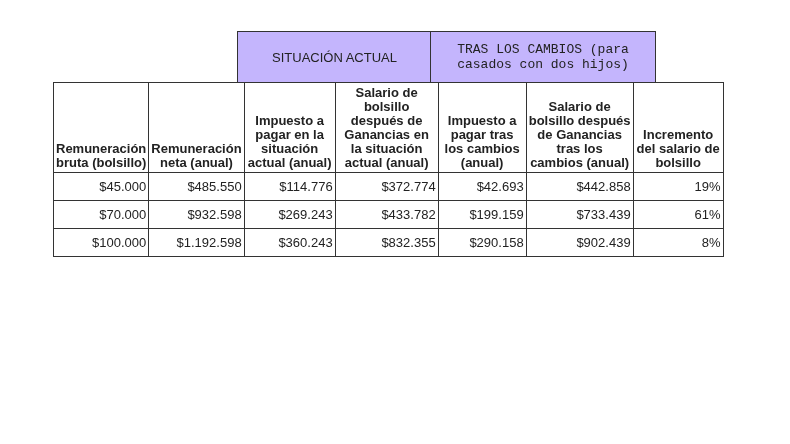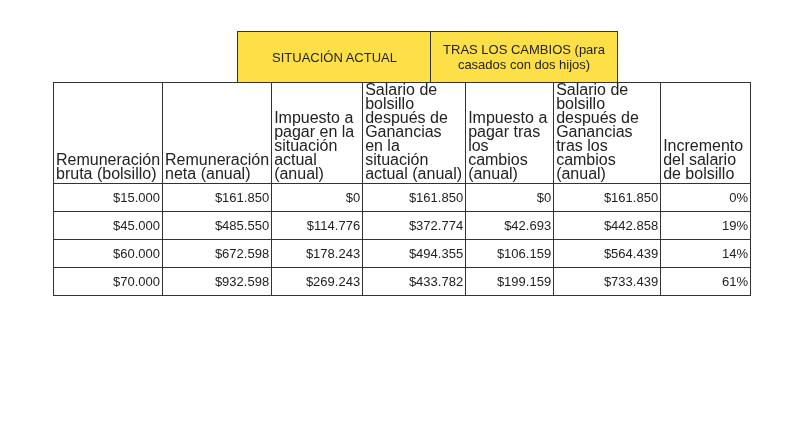--- a/index.html
+++ b/index.html
@@ -1,25 +1,25 @@
 <!DOCTYPE html>
 <html><head>
 <meta charset="utf-8">
 <style>
   html, body { margin: 0; padding: 0; background: #ffffff; }
   body { width: 790px; height: 444px; position: relative; overflow: hidden;
          font-family: "Liberation Sans", "DejaVu Sans", sans-serif; color: #222; }
   .grp { position: absolute; top: 31px; height: 52px; border: 1.5px solid #333; box-sizing: border-box;
          display: flex; align-items: center; justify-content: center; text-align: center;
-         font-size: 13px; line-height: 15px; background: #fde047; }
+         font-size: 13px; line-height: 15px; background: #c4b5fd; }
   #grp1 { left: 237px; width: 195px; }
-  #grp2 { left: 430px; width: 188px; }
+  #grp2 { left: 430px; width: 226px; font-family: Liberation Mono, monospace; }
   table { position: absolute; left: 53px; top: 82px; border-collapse: collapse; table-layout: fixed; }
   th, td { border: 1.5px solid #333; padding: 0 2px; box-sizing: border-box; }
-  th { font-weight: normal; font-size: 16px; line-height: 14px; text-align: left; vertical-align: bottom;
+  th { font-weight: bold; font-size: 13px; line-height: 14px; text-align: center; vertical-align: bottom;
        height: 90px; padding-bottom: 2px; }
   td { font-size: 13px; text-align: right; height: 28px; vertical-align: middle; white-space: nowrap; }
 </style>
 </head>
 <body>
 
 <div class="grp" id="grp1">SITUACIÓN ACTUAL</div>
 <div class="grp" id="grp2">TRAS LOS CAMBIOS (para casados con dos hijos)</div>
 
 <table>
@@ -38,49 +38,40 @@
       <th>Remuneración neta (anual)</th>
       <th>Impuesto a pagar en la situación actual (anual)</th>
       <th>Salario de bolsillo después de Ganancias en la situación actual (anual)</th>
       <th>Impuesto a pagar tras los cambios (anual)</th>
       <th>Salario de bolsillo después de Ganancias tras los cambios (anual)</th>
       <th>Incremento del salario de bolsillo</th>
     </tr>
   </thead>
   <tbody id="tbody">
       <tr>
-        <td>$15.000</td>
-        <td>$161.850</td>
-        <td>$0</td>
-        <td>$161.850</td>
-        <td>$0</td>
-        <td>$161.850</td>
-        <td>0%</td>
-      </tr>
-      <tr>
         <td>$45.000</td>
         <td>$485.550</td>
         <td>$114.776</td>
         <td>$372.774</td>
         <td>$42.693</td>
         <td>$442.858</td>
         <td>19%</td>
-      </tr>
-      <tr>
-        <td>$60.000</td>
-        <td>$672.598</td>
-        <td>$178.243</td>
-        <td>$494.355</td>
-        <td>$106.159</td>
-        <td>$564.439</td>
-        <td>14%</td>
       </tr>
       <tr>
         <td>$70.000</td>
         <td>$932.598</td>
         <td>$269.243</td>
         <td>$433.782</td>
         <td>$199.159</td>
         <td>$733.439</td>
         <td>61%</td>
       </tr>
+      <tr>
+        <td>$100.000</td>
+        <td>$1.192.598</td>
+        <td>$360.243</td>
+        <td>$832.355</td>
+        <td>$290.158</td>
+        <td>$902.439</td>
+        <td>8%</td>
+      </tr>
     </tbody>
 </table>
 
 </body></html>

